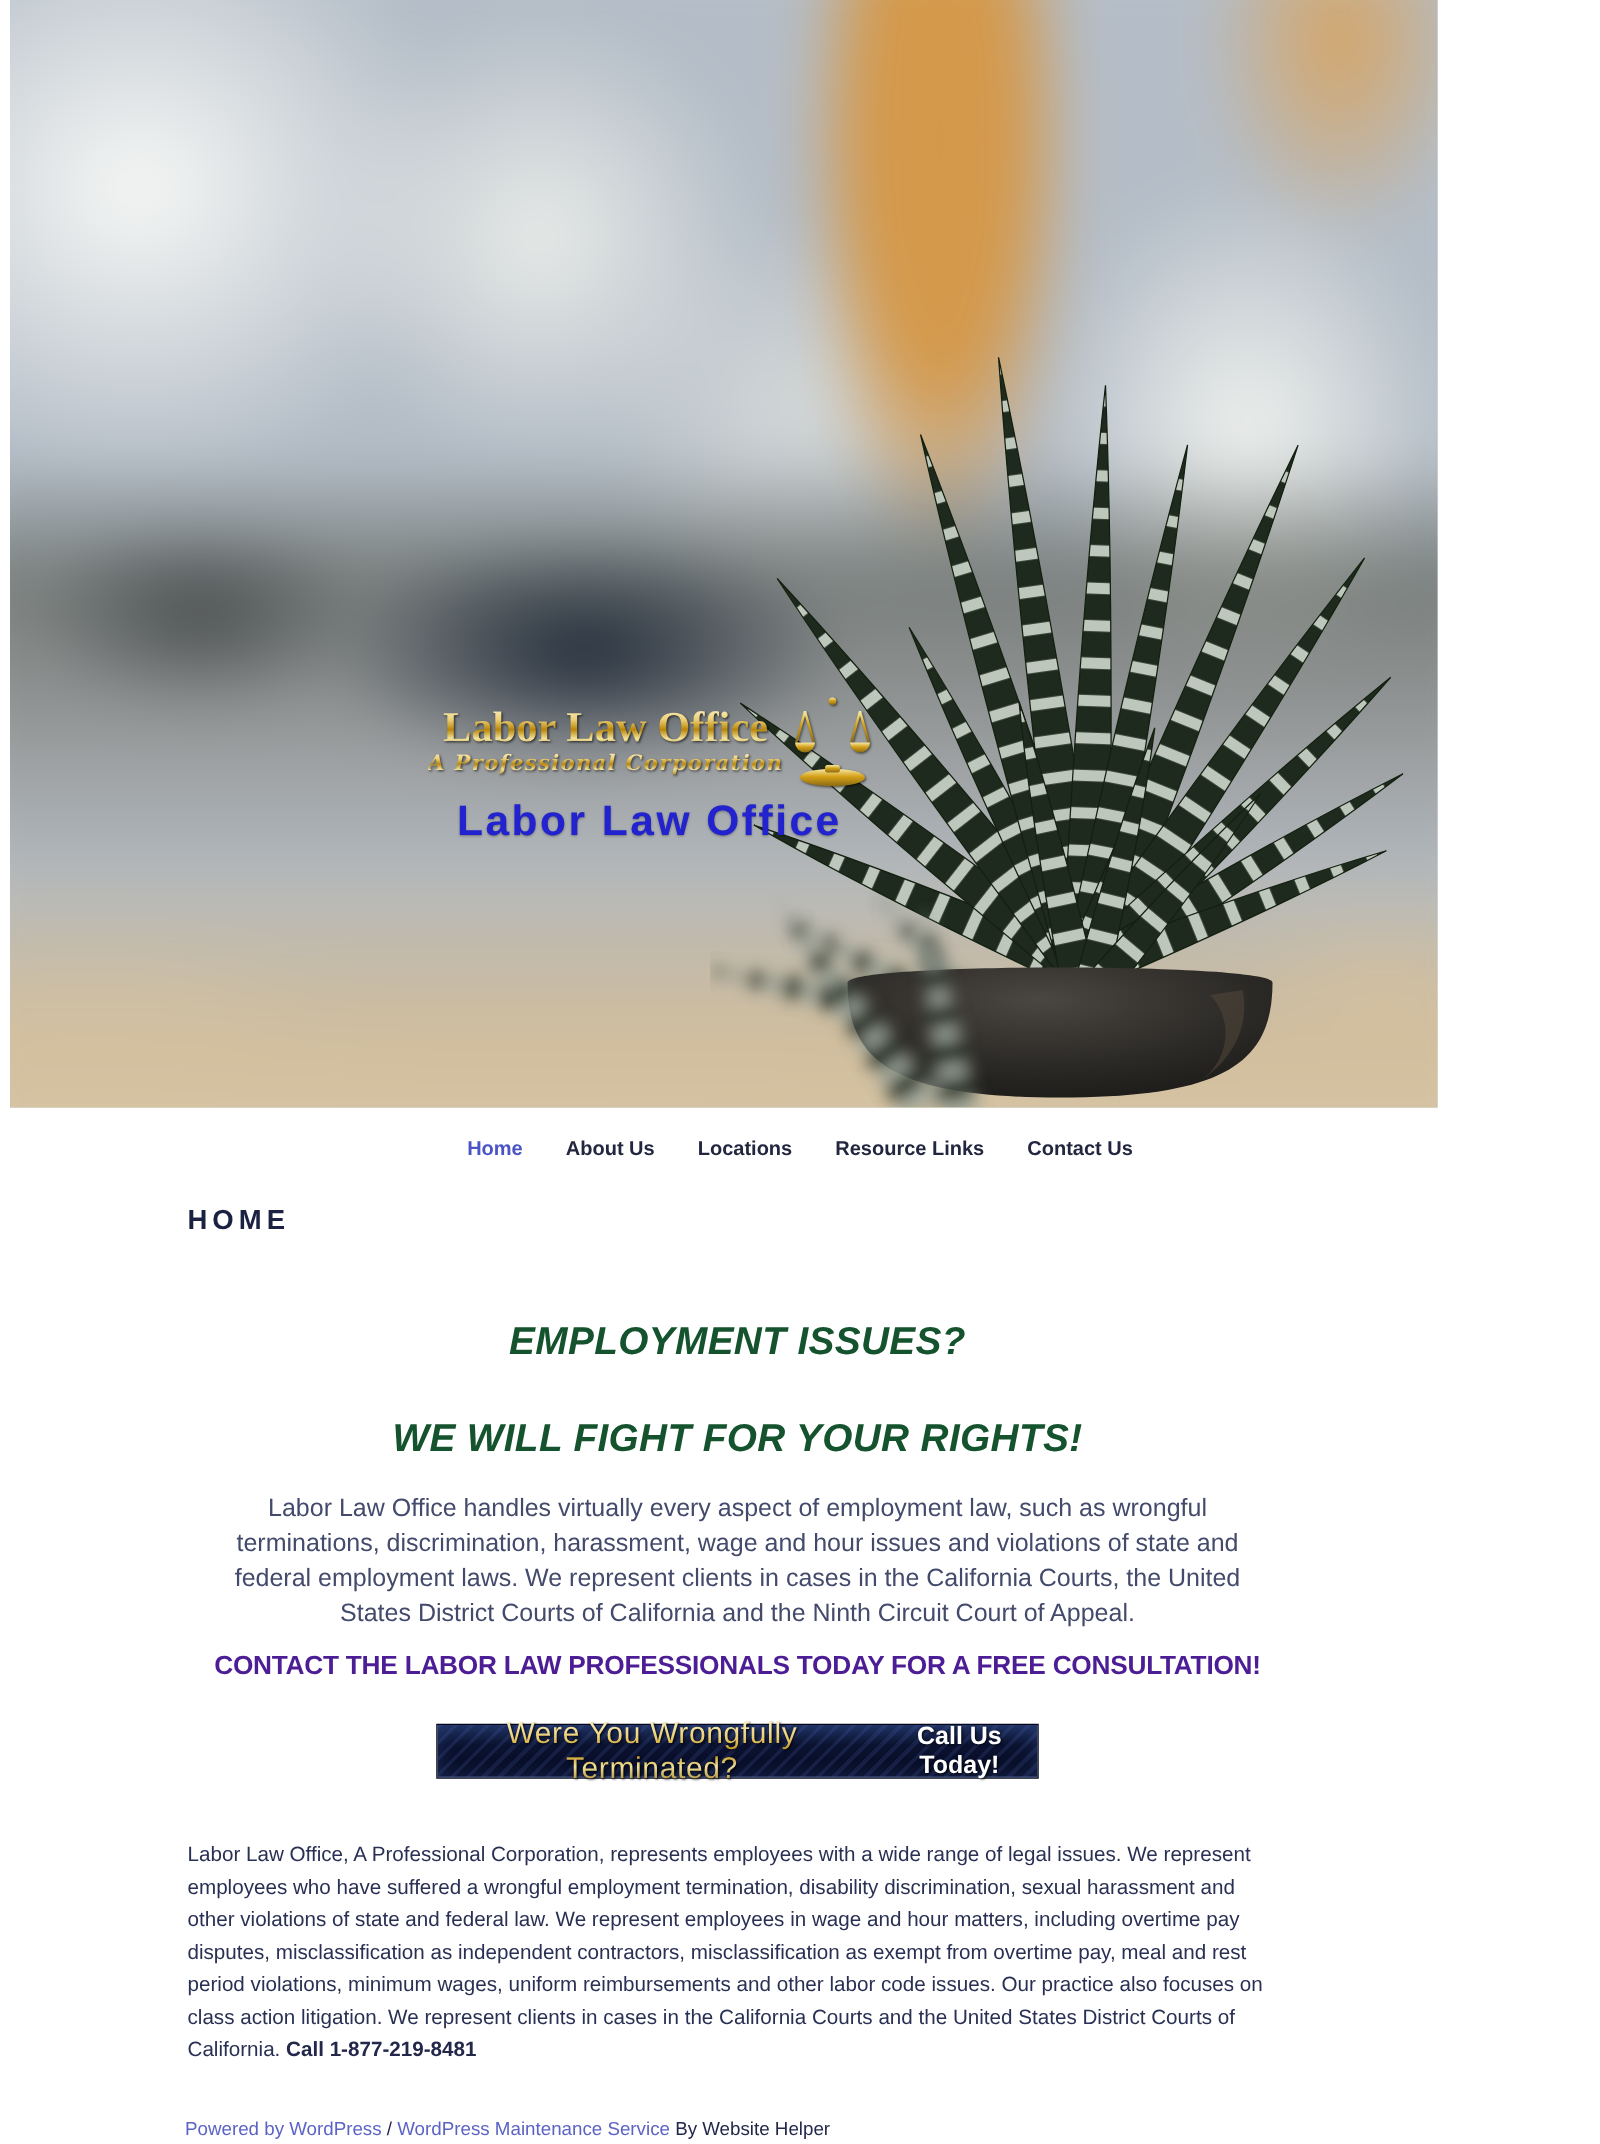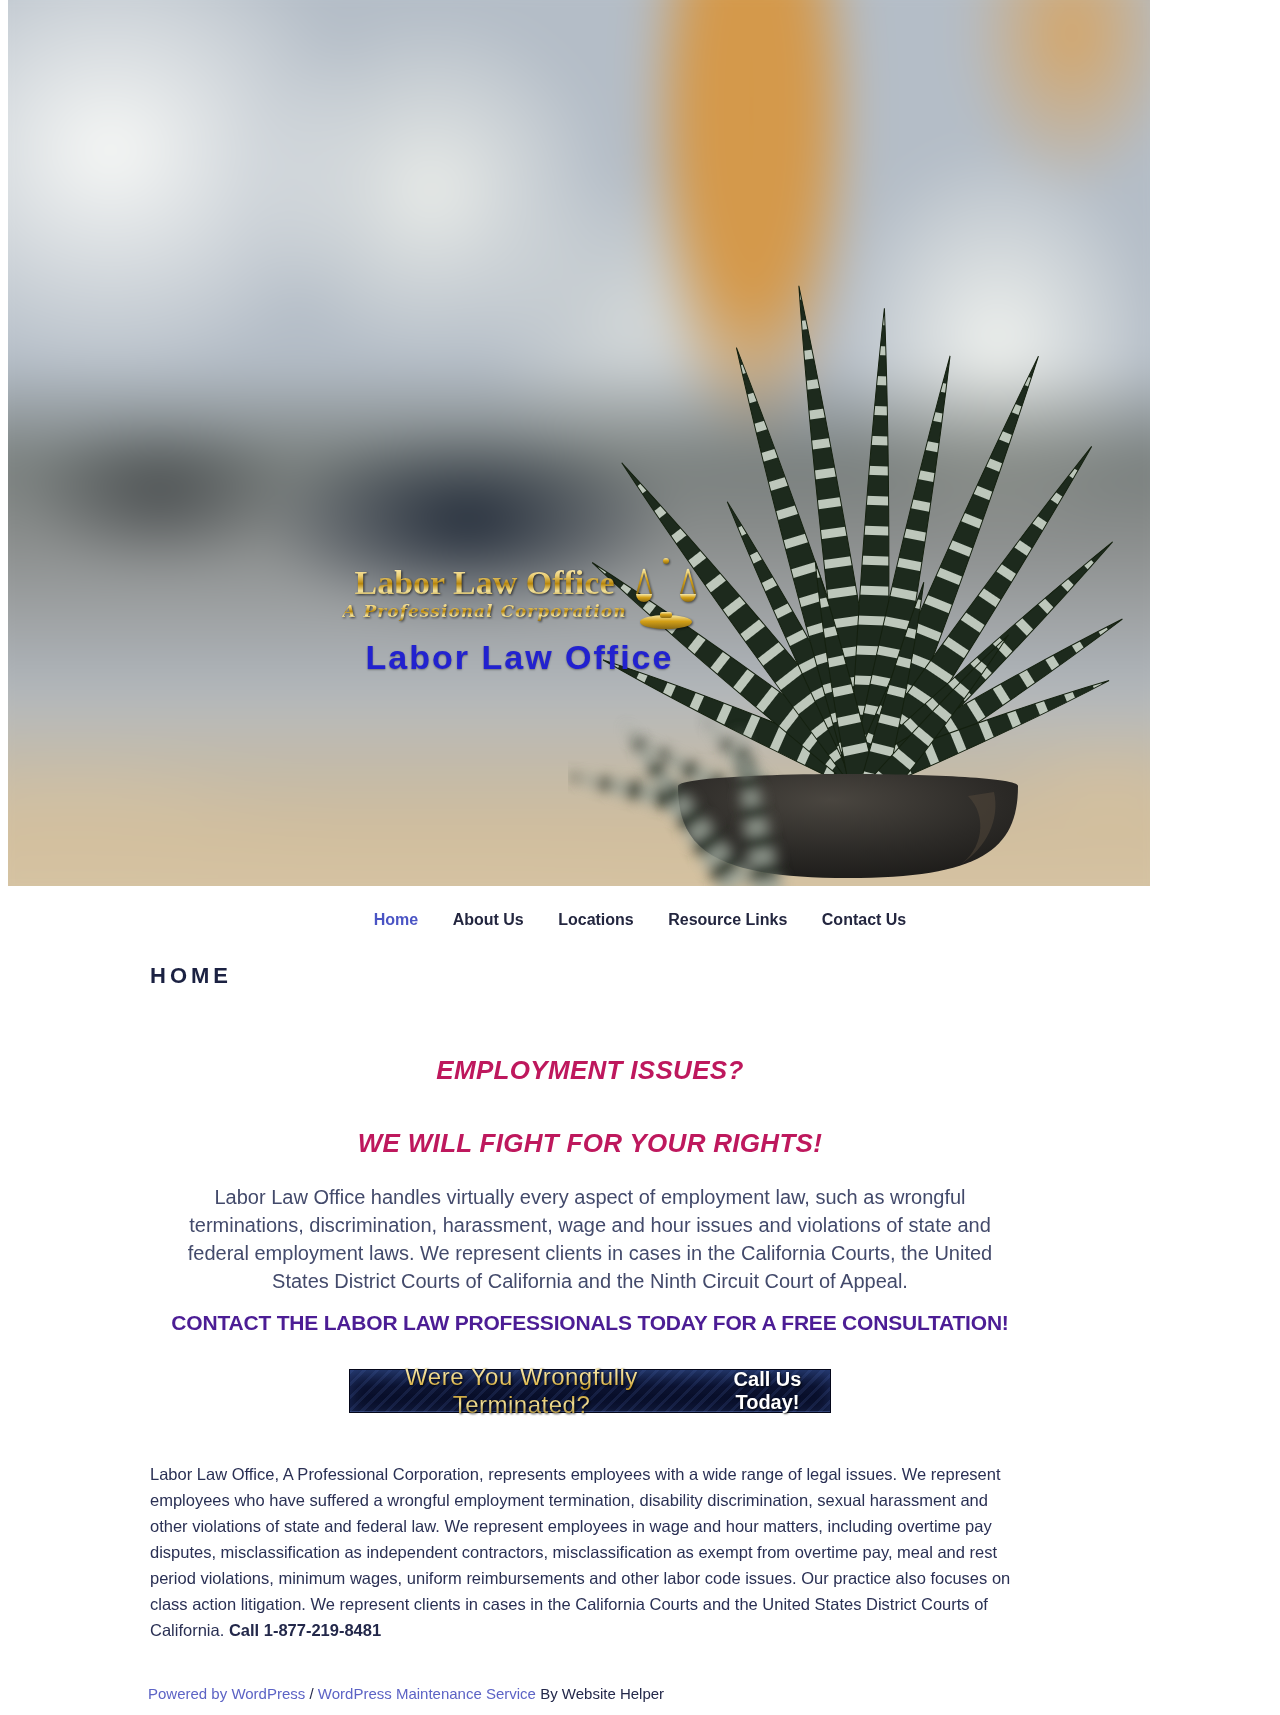--- a/index.html
+++ b/index.html
@@ -114,21 +114,21 @@
   .content {
     width: 880px; margin: 0 auto 0 150px;
   }
   .page-title {
     font-size: 22px; font-weight: bold; letter-spacing: 4px;
     color: #1b2142; margin-top: 14px;
   }
   .center-sec { text-align: center; margin-top: 66px; }
   .h-italic {
     font-style: italic; font-weight: bold;
-    font-size: 26px; color: #be185d; letter-spacing: 0.3px;
+    font-size: 31px; color: #14532d; letter-spacing: 0.3px;
   }
   .h-italic + .h-italic { margin-top: 42px; }
   .intro-para {
     margin: 24px auto 0; max-width: 856px;
     font-size: 20px; line-height: 28px; color: #434a6b;
   }
   .cta-heading {
     margin-top: 16px;
     font-weight: bold; font-size: 21px; color: #4c1d95;
     letter-spacing: -0.2px;

